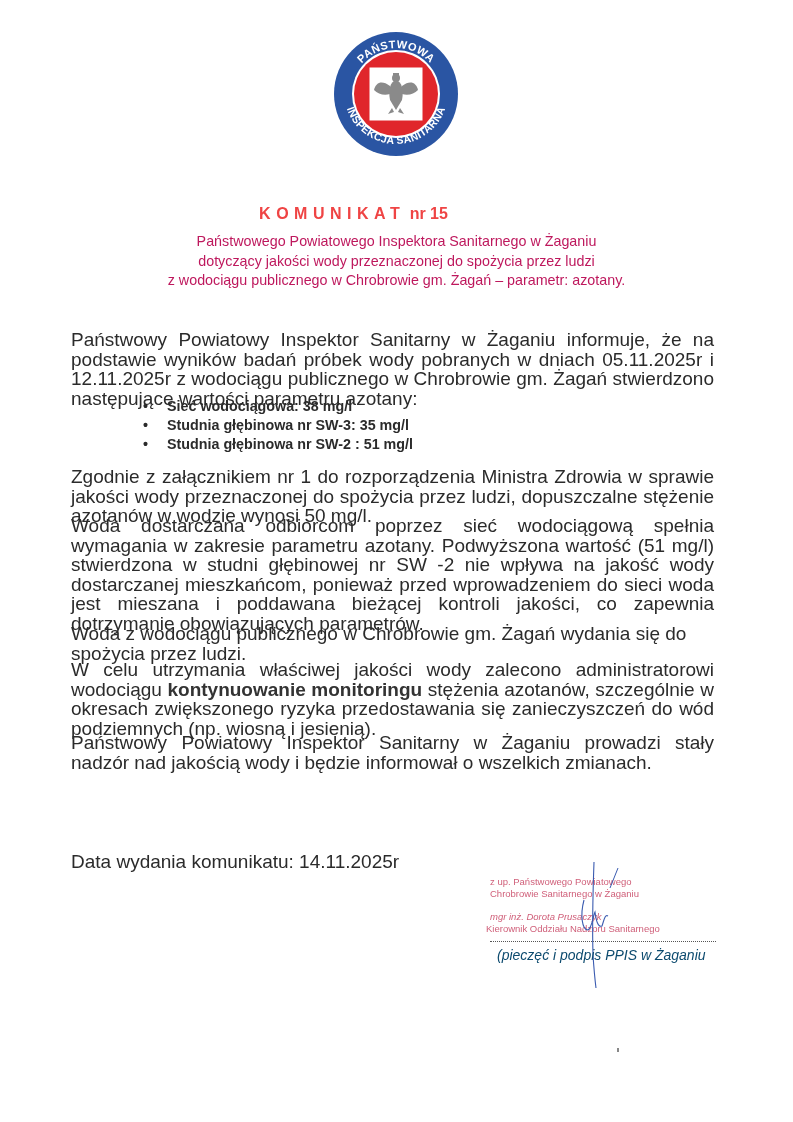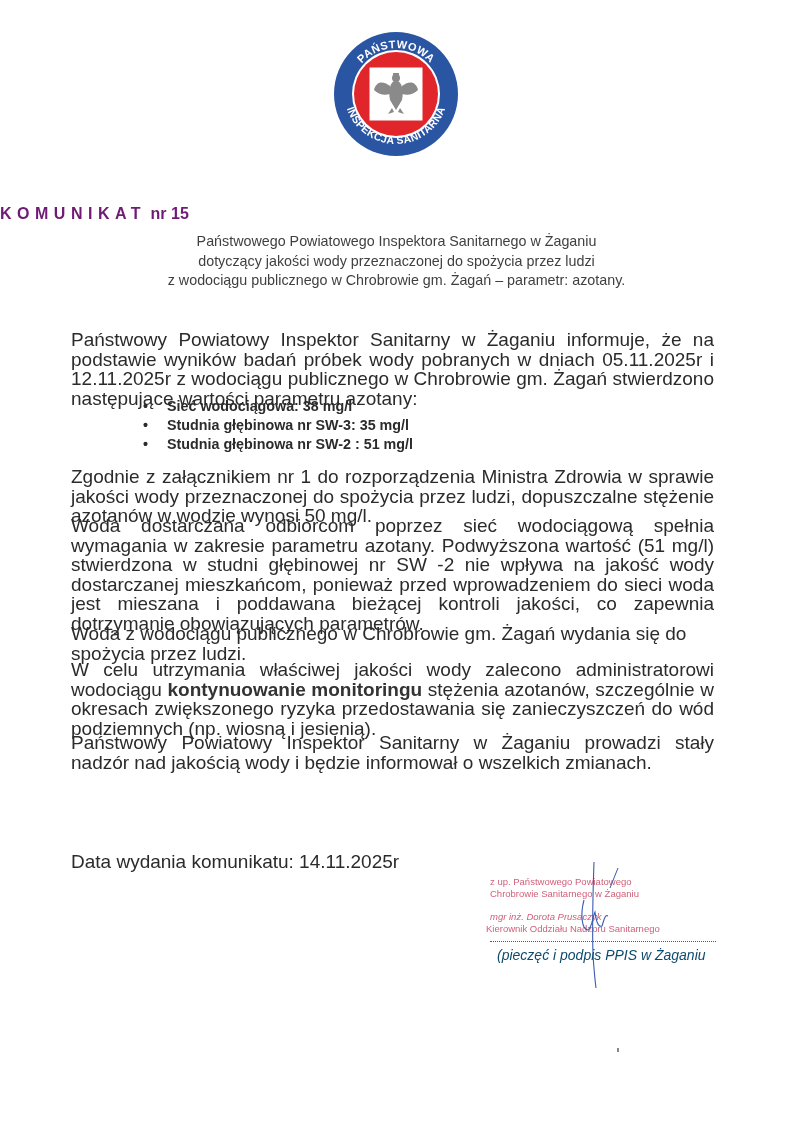--- a/index.html
+++ b/index.html
@@ -1,23 +1,23 @@
 <!DOCTYPE html>
 <html><head>
 <meta charset="utf-8">
 <style>
   html, body { margin: 0; padding: 0; background: #ffffff; }
   body { width: 793px; height: 1122px; position: relative; overflow: hidden;
          font-family: "Liberation Sans", "DejaVu Sans", sans-serif; color: #2a2a2a; }
   .logo { position: absolute; left: 332px; top: 30px; width: 128px; height: 128px; }
-  .title { position: absolute; top: 205px; left: 0; width: 707px; 
-           font-weight: bold; font-size: 16px; color: #701a75; }
+  .title { position: absolute; top: 205px; left: 0; width: 707px; text-align: center;
+           font-weight: bold; font-size: 16px; color: #ef4444; }
   .title .spaced { letter-spacing: 5.5px; }
   .subtitle { position: absolute; top: 232px; left: 0; width: 793px; text-align: center;
-              font-size: 14.3px; line-height: 19.5px; color: #404040; }
+              font-size: 14.3px; line-height: 19.5px; color: #be185d; }
   .body { position: absolute; left: 71px; width: 643px; font-size: 19px; line-height: 19.5px; color: #2b2b2b; }
   .justify { text-align: justify; text-align-last: left; }
   .list { position: absolute; left: 143px; top: 397px; margin: 0; padding: 0; list-style: none;
           font-size: 14.3px; line-height: 19px; color: #2b2b2b; font-weight: bold; }
   .list li { position: relative; padding-left: 24px; }
   .list li::before { content: "•"; position: absolute; left: 0; top: 0; }
   .bold-ish { font-weight: bold; color: #333; }
   .stamp { position: absolute; color: #d0607a; font-size: 9.5px; text-align: left; line-height: 12px; }
   .stamp.italic { font-style: italic; }
   .dotted { position: absolute; left: 490px; top: 941px; width: 226px; border-top: 1.5px dotted #555; }

